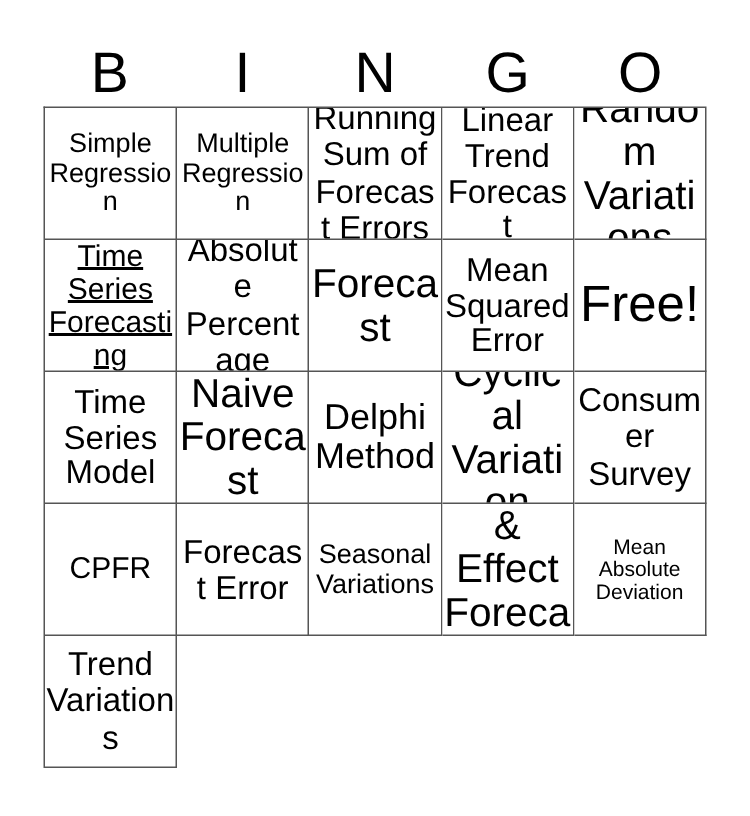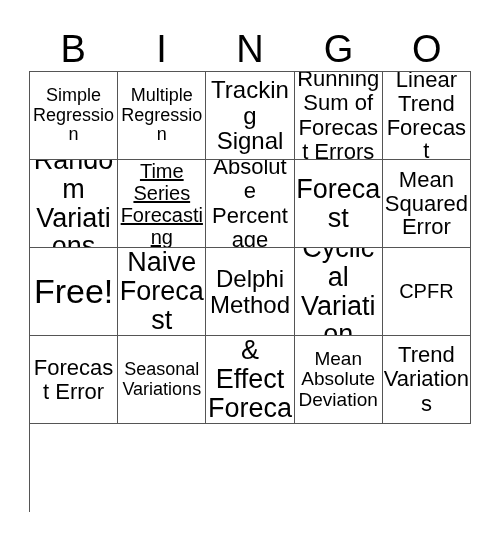--- a/index.html
+++ b/index.html
@@ -80,21 +80,21 @@
     color: #000000;
     word-wrap: break-word;
   }
 
   
   .fs-34 { font-size: 34px; line-height: 1.05; }
   .fs-28 { font-size: 20px; line-height: 1.05; }
   .fs-24 { font-size: 24px; line-height: 1.06; }
   .fs-22 { font-size: 22px; line-height: 1.07; }
   .fs-21 { font-size: 27px; line-height: 1.07; }
-  .fs-19 { font-size: 19px; line-height: 1.08; }
+  .fs-19 { font-size: 14px; line-height: 1.08; }
   .fs-18 { font-size: 18px; line-height: 1.09; }
   .fs-17 { font-size: 22px; line-height: 1.10; }
   .fs-16 { font-size: 20px; line-height: 1.10; text-decoration: underline; }
 </style>
 </head>
 <body>
 
 <div id="bingo-card">
 
   <div id="bingo-header">
@@ -105,23 +105,20 @@
     <div class="header-letter">O</div>
   </div>
 
   <div id="bingo-grid">
 
     <div class="bingo-cell">
         <span class="cell-text fs-18">Simple Regression</span>
       </div>
     <div class="bingo-cell">
         <span class="cell-text fs-18">Multiple Regression</span>
-      </div>
-    <div class="bingo-cell">
-        <span class="cell-text fs-24">Tracking Signal</span>
       </div>
     <div class="bingo-cell">
         <span class="cell-text fs-17">Running Sum of Forecast Errors</span>
       </div>
     <div class="bingo-cell">
         <span class="cell-text fs-22">Linear Trend Forecast</span>
       </div>
 
     <div class="bingo-cell">
         <span class="cell-text fs-21">Random Variations</span>
@@ -135,29 +132,35 @@
 
     <div class="bingo-cell">
         <span class="cell-text fs-21">Forecast</span>
       </div>
     <div class="bingo-cell">
         <span class="cell-text fs-22">Mean Squared Error</span>
       </div>
     <div class="bingo-cell">
         <span class="cell-text fs-34">Free!</span>
       </div>
+    <div class="bingo-cell">
+        <span class="cell-text fs-22">Time Series Model</span>
+      </div>
 
     <div class="bingo-cell">
         <span class="cell-text fs-21">Naive Forecast</span>
       </div>
     <div class="bingo-cell">
         <span class="cell-text fs-24">Delphi Method</span>
       </div>
     <div class="bingo-cell">
         <span class="cell-text fs-21">Cyclical Variation</span>
+      </div>
+    <div class="bingo-cell">
+        <span class="cell-text fs-17">Consumer Survey</span>
       </div>
     <div class="bingo-cell">
         <span class="cell-text fs-28">CPFR</span>
       </div>
 
     <div class="bingo-cell">
         <span class="cell-text fs-22">Forecast Error</span>
       </div>
     <div class="bingo-cell">
         <span class="cell-text fs-18">Seasonal Variations</span>

